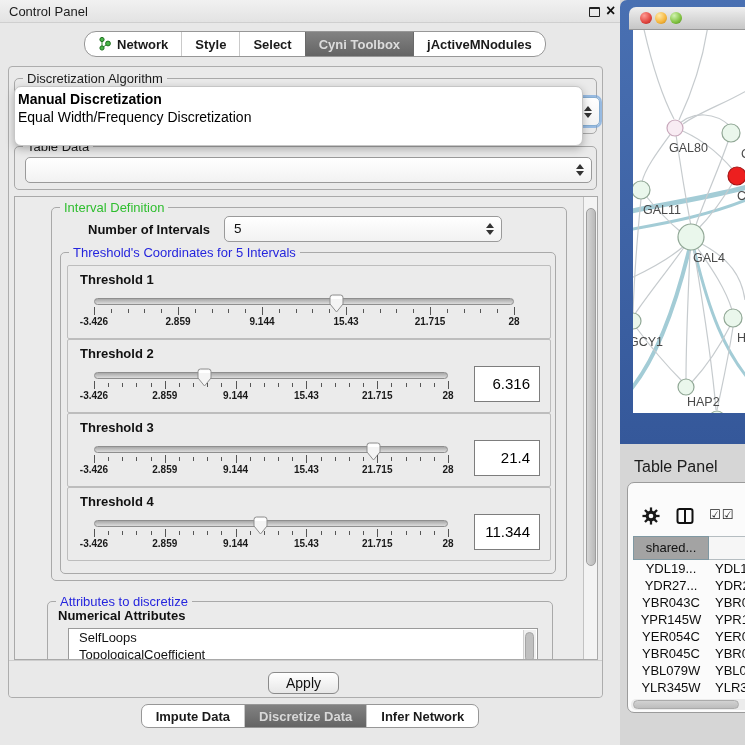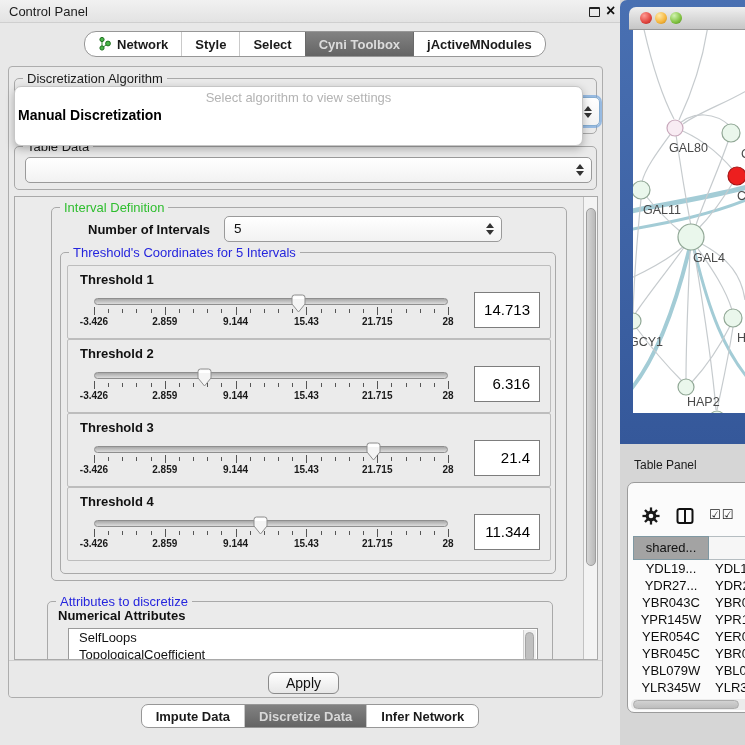--- a/index.html
+++ b/index.html
@@ -87,21 +87,21 @@
   
   .right{position:absolute;left:620px;top:0;width:125px;height:745px;background:#d6d6d6;overflow:hidden;}
   .net-window{position:absolute;left:0;top:0;width:125px;height:444px;background:linear-gradient(#4970b2,#35589a);border-top-left-radius:7px;}
   .net-titlebar{position:absolute;left:9px;top:7px;right:0;height:23px;background:linear-gradient(#efefef,#c6c6c6);border-top-left-radius:7px;border-bottom:1px solid #979797;}
   .light{position:absolute;top:5px;width:12px;height:12px;border-radius:50%;}
   .light.red{left:11px;background:radial-gradient(circle at 35% 30%,#ff9a93,#e0443e 60%,#9c221e);}
   .light.yellow{left:26px;background:radial-gradient(circle at 35% 30%,#ffe9a8,#f5b43a 60%,#b97d14);}
   .light.green{left:41px;background:radial-gradient(circle at 35% 30%,#d2f3b0,#7fc13f 60%,#49821b);}
   .net-content{position:absolute;left:13px;top:30px;width:112px;height:383px;background:#fff;overflow:hidden;}
 
-  .tp-title{position:absolute;left:14px;top:458px;font-size:12px;color:#1c1c1c;}
+  .tp-title{position:absolute;left:14px;top:458px;font-size:16px;color:#1c1c1c;}
   .tp-box{position:absolute;left:7px;top:482px;width:132px;height:231px;background:#fbfbfb;border:1px solid #9b9b9b;border-radius:7px;overflow:hidden;}
   .tp-toolbar{position:absolute;left:0;top:0;width:100%;height:52px;}
   .tb-ico{position:absolute;top:24px;}
   .checks{position:absolute;left:81px;top:24px;font-size:13px;color:#1a1a1a;letter-spacing:1px;font-family:"DejaVu Sans",sans-serif;}
   .tp-table{position:absolute;left:5px;top:53px;width:170px;}
   .tp-head{display:flex;height:24px;}
   .tp-hcell{font-size:13px;color:#111;text-align:center;line-height:22px;border:1px solid #b5bdc1;background:#f6f6f6;overflow:hidden;white-space:nowrap;}
   .tp-hcell.sel{background:#a3a3a3;border-color:#7f98a2;}
   .tp-hcell.c1{width:76px;}
   .tp-hcell.c2{width:90px;border-left:none;}
@@ -225,21 +225,20 @@
                     </div>
                     <div class="ticklabels">
                       <span class="ticklabel" style="left: 0%;">-3.426</span>
                       <span class="ticklabel" style="left: 20%;">2.859</span>
                       <span class="ticklabel" style="left: 40%;">9.144</span>
                       <span class="ticklabel" style="left: 60%;">15.43</span>
                       <span class="ticklabel" style="left: 80%;">21.715</span>
                       <span class="ticklabel" style="left: 100%;">28</span>
                     </div>
                   </div>
-                  <div class="val-box">14.713</div>
                 </div>
               </div>
               <div class="th-box">
                 <div class="th-label">Threshold 2</div>
                 <div class="th-body">
                   <div class="slider-area">
                     <div class="track">
                       <svg class="thumbsvg" viewBox="0 0 15 19" style="left: calc(31% - 7px);">
                         <path d="M3.5 1 h8 a2.5 2.5 0 0 1 2.5 2.5 V10 L7.5 18 L1 10 V3.5 A2.5 2.5 0 0 1 3.5 1 Z" fill="#f4f4f4" stroke="#8f8f8f"></path>
                         <path d="M3.8 2.2 h7.4 a1.8 1.8 0 0 1 1.8 1.8 V5 H2 V4 A1.8 1.8 0 0 1 3.8 2.2 Z" fill="#ffffff"></path>
@@ -412,23 +411,23 @@
 
     <div class="bottom-tabs">
       <div class="bt-pill" id="bt-pill">
           <div class="btab">Impute Data</div>
           <div class="btab selected">Discretize Data</div>
           <div class="btab">Infer Network</div>
         </div>
     </div>
 
     <div class="popup">
-      <div class="popup-ph">Select algorithm to view settings</div>
       <div id="popup-items">
           <div class="popup-item bold">Manual Discretization</div>
+          <div class="popup-item">Equal Width/Frequency Discretization</div>
         </div>
     </div>
   </div>
 
   <div class="right">
     <div class="net-window">
       <div class="net-titlebar">
         <span class="light red"></span>
         <span class="light yellow"></span>
         <span class="light green"></span>

